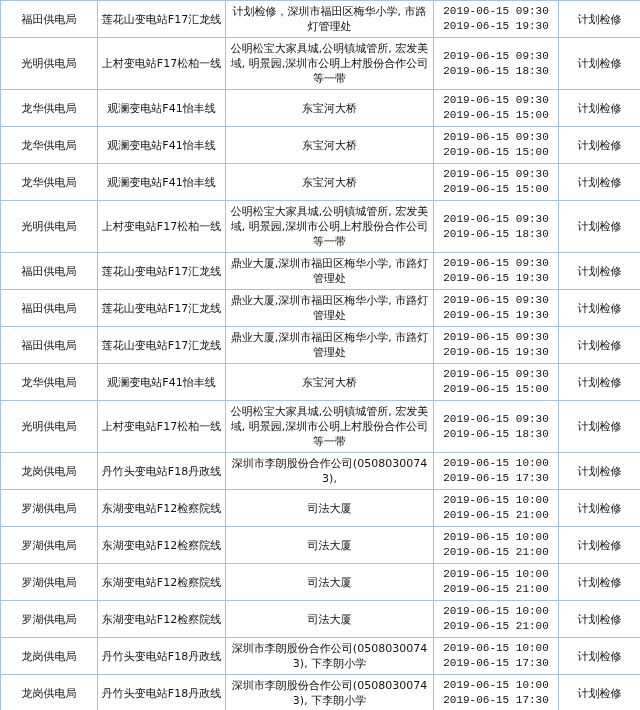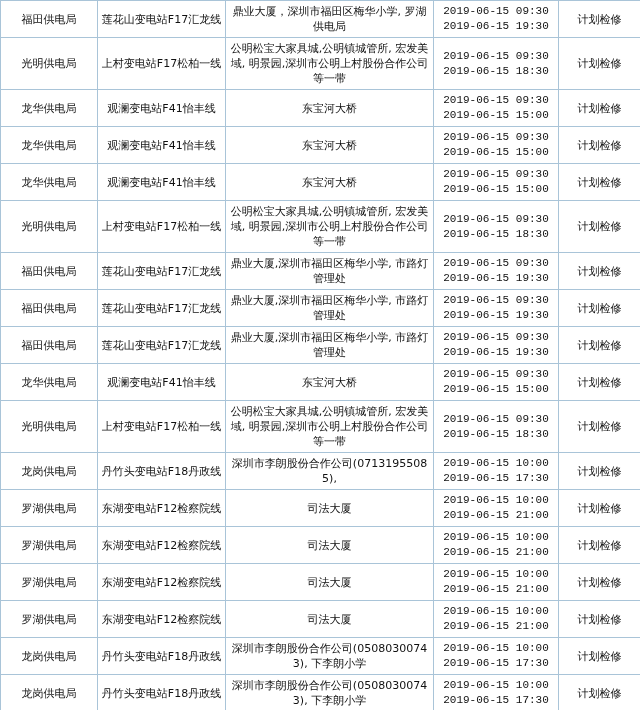--- a/index.html
+++ b/index.html
@@ -50,21 +50,21 @@
     <col class="c-bureau">
     <col class="c-line">
     <col class="c-area">
     <col class="c-time">
     <col class="c-type">
   </colgroup>
   <tbody>
       <tr>
         <td class="cell-bureau">福田供电局</td>
         <td class="cell-line">莲花山变电站F17汇龙线</td>
-        <td class="cell-area">鼎业大厦，深圳市福田区梅华小学, 罗湖供电局</td>
+        <td class="cell-area">计划检修，深圳市福田区梅华小学, 市路灯管理处</td>
         <td class="cell-time">2019-06-15 09:30
 2019-06-15 19:30</td>
         <td class="cell-type">计划检修</td>
       </tr>
       <tr>
         <td class="cell-bureau">光明供电局</td>
         <td class="cell-line">上村变电站F17松柏一线</td>
         <td class="cell-area">公明松宝大家具城,公明镇城管所, 宏发美域, 明景园,深圳市公明上村股份合作公司等一带</td>
         <td class="cell-time">2019-06-15 09:30
 2019-06-15 18:30</td>
@@ -138,21 +138,21 @@
         <td class="cell-bureau">光明供电局</td>
         <td class="cell-line">上村变电站F17松柏一线</td>
         <td class="cell-area">公明松宝大家具城,公明镇城管所, 宏发美域, 明景园,深圳市公明上村股份合作公司等一带</td>
         <td class="cell-time">2019-06-15 09:30
 2019-06-15 18:30</td>
         <td class="cell-type">计划检修</td>
       </tr>
       <tr>
         <td class="cell-bureau">龙岗供电局</td>
         <td class="cell-line">丹竹头变电站F18丹政线</td>
-        <td class="cell-area">深圳市李朗股份合作公司(07131955085),</td>
+        <td class="cell-area">深圳市李朗股份合作公司(05080300743),</td>
         <td class="cell-time">2019-06-15 10:00
 2019-06-15 17:30</td>
         <td class="cell-type">计划检修</td>
       </tr>
       <tr>
         <td class="cell-bureau">罗湖供电局</td>
         <td class="cell-line">东湖变电站F12检察院线</td>
         <td class="cell-area">司法大厦</td>
         <td class="cell-time">2019-06-15 10:00
 2019-06-15 21:00</td>

